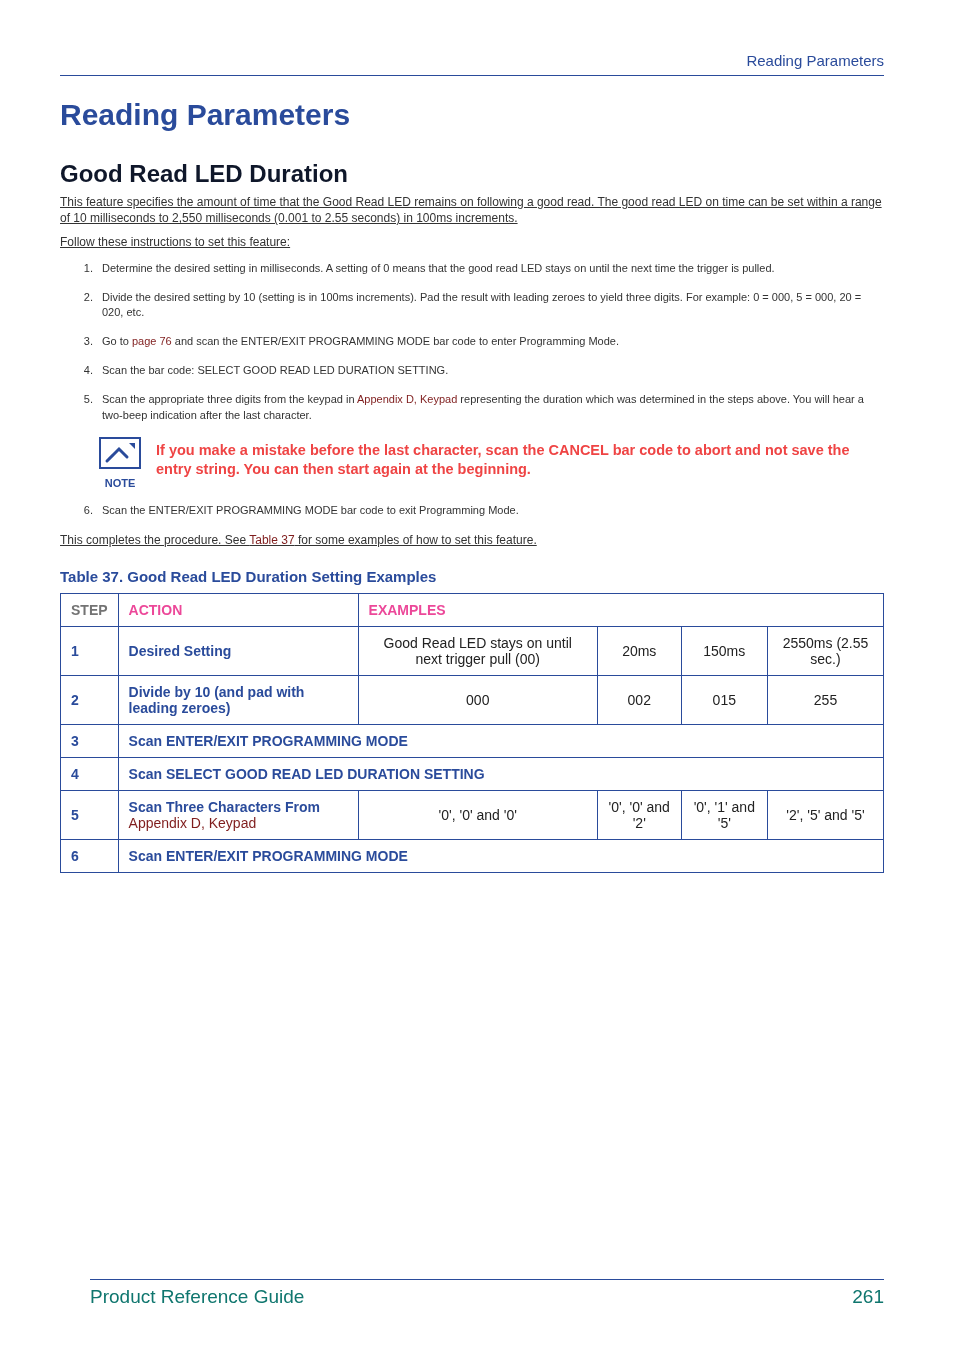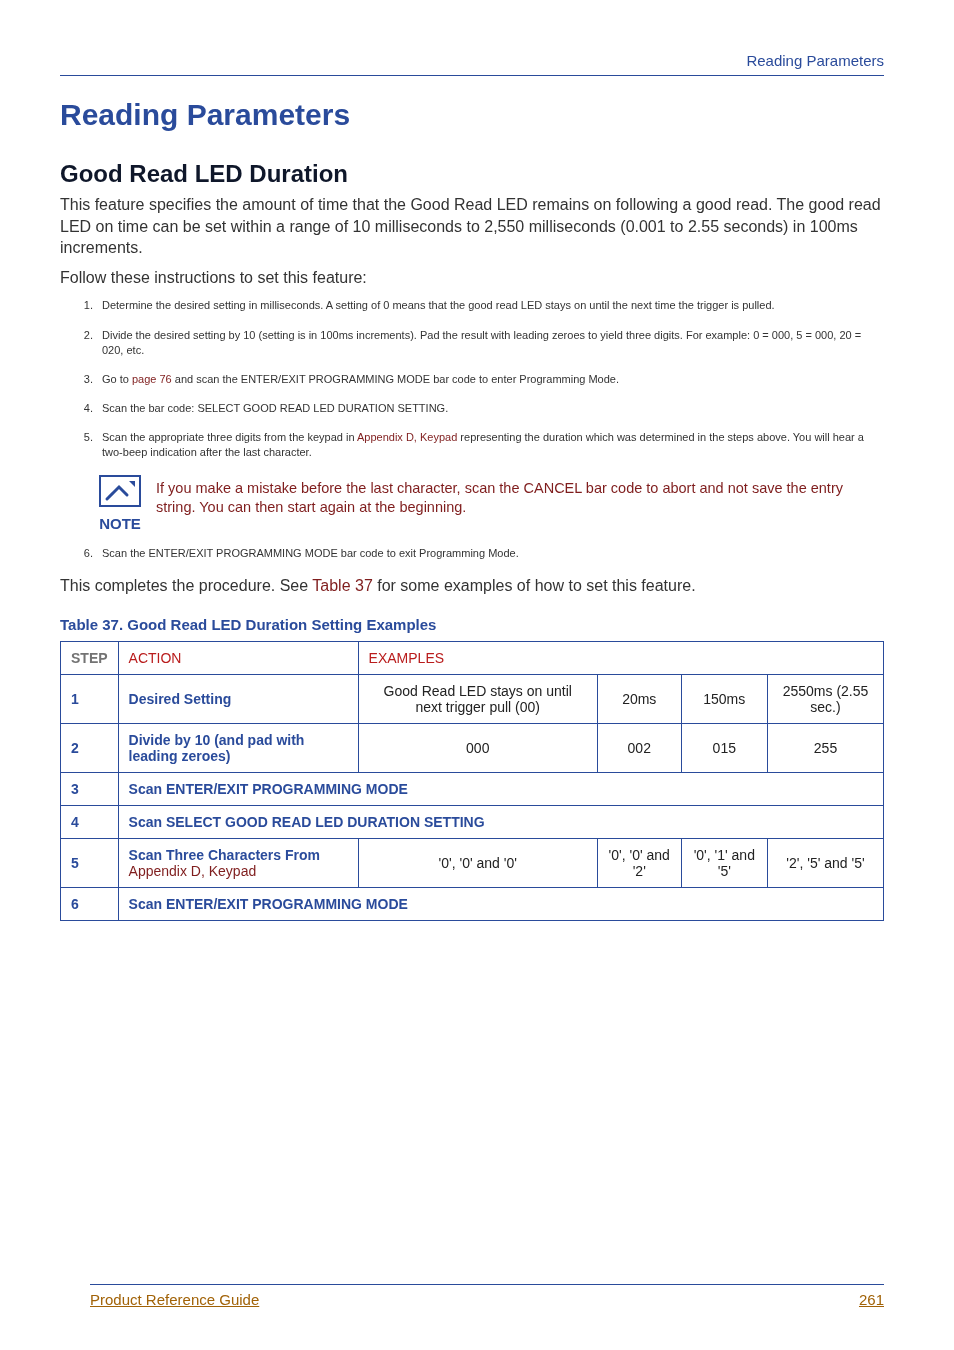--- a/index.html
+++ b/index.html
@@ -32,24 +32,25 @@
     font-weight: 700;
     margin: 0 0 28px 0;
   }
   h2.sub {
     color: #0f172a;
     font-size: 24px;
     font-weight: 700;
     margin: 0 0 6px 0;
   }
   p.body {
-    font-size: 16px;
+    font-size: 12px;
     line-height: 1.35;
     margin: 4px 0 8px 0;
     color: #333;
+    text-decoration: underline;
   }
   ol.steps {
     margin: 10px 0 12px 0;
     padding-left: 36px;
     font-size: 11px;
     line-height: 1.38;
     color: #333;
   }
   ol.steps > li { margin-bottom: 14px; padding-left: 6px; }
   .link { color: #7f1d1d; }
@@ -60,50 +61,50 @@
     margin: 4px 0 14px 36px;
   }
   .note-icon {
     width: 48px;
     flex: 0 0 48px;
     text-align: center;
   }
   .note-icon svg { display: block; margin: 0 auto; }
   .note-label {
     color: #2a4b9b;
-    font-size: 15px;
+    font-size: 11px;
     font-weight: 700;
     margin-top: 2px;
   }
   .note-text {
     font-size: 14.5px;
-    font-weight: 400;
-    color: #7f1d1d;
+    font-weight: 700;
+    color: #ef4444;
     line-height: 1.35;
     padding-top: 4px;
   }
   .table-caption {
     color: #2a4b9b;
     font-weight: 700;
     font-size: 15px;
     margin: 20px 0 8px 0;
   }
   table.ex {
     width: 100%;
     border-collapse: collapse;
     font-size: 14px;
   }
   table.ex th, table.ex td {
     border: 1px solid #2a4b9b;
     padding: 8px 10px;
     vertical-align: middle;
   }
   table.ex th {
-    color: #b91c1c;
-    font-weight: 400;
+    color: #ec4899;
+    font-weight: 700;
     text-align: left;
   }
   table.ex .step-col {
     color: #737373;
     font-weight: 700;
     width: 54px;
   }
   table.ex .action-col { width: 240px; }
   table.ex .blue-bold {
     color: #2a4b9b;
@@ -117,23 +118,22 @@
     bottom: 42px;
   }
   .footer .frule {
     border: 0;
     border-top: 1px solid #2a4b9b;
     margin: 0 0 6px 0;
   }
   .footer-row {
     display: flex;
     justify-content: space-between;
-    color: #a16207;
-    font-size: 15px;
-    text-decoration: underline;
+    color: #0f766e;
+    font-size: 19px;
   }
 </style>
 </head>
 <body>
 
 <div class="page">
   <div class="running-head">Reading Parameters</div>
   <hr class="rule">
 
   <h1 class="section">Reading Parameters</h1>

